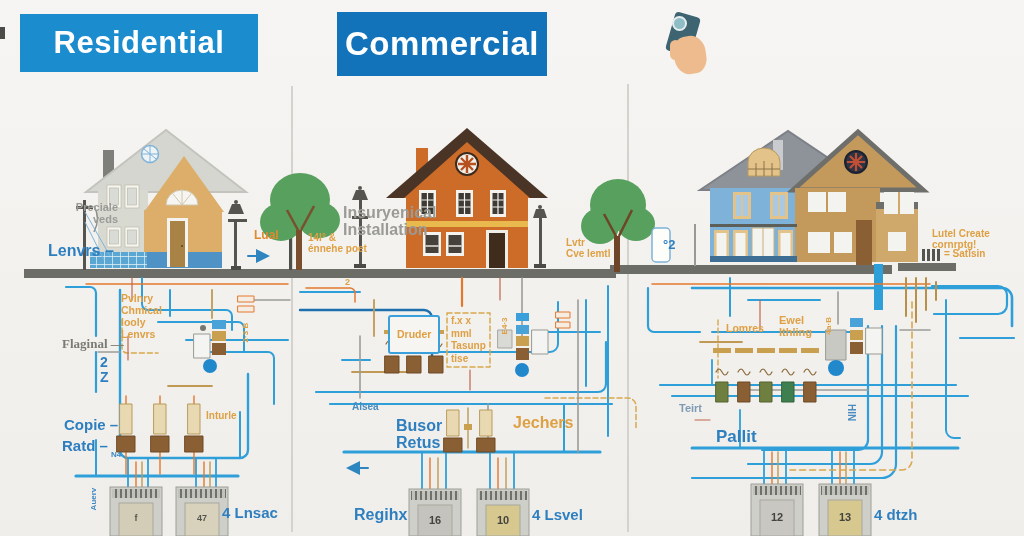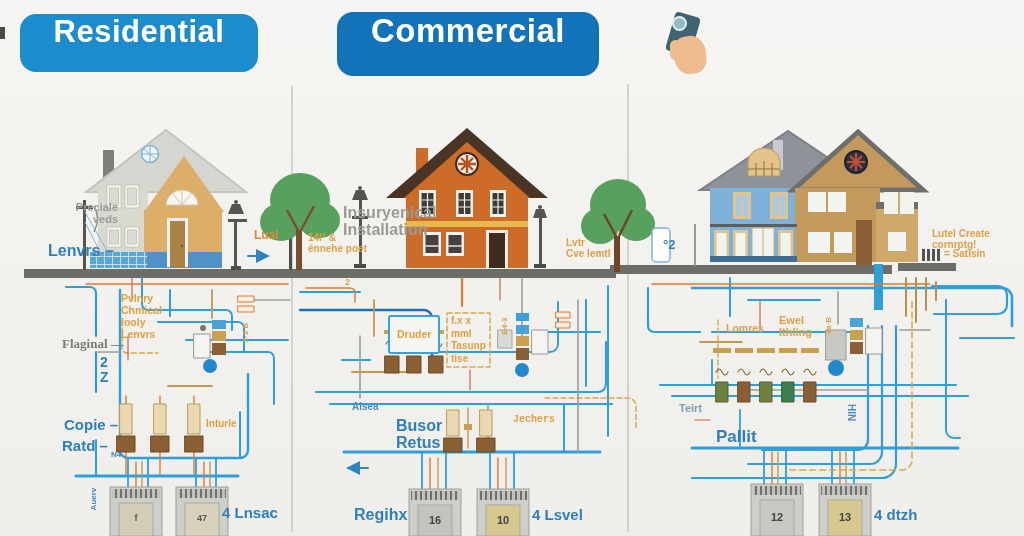--- a/index.html
+++ b/index.html
@@ -1,24 +1,24 @@
 <!DOCTYPE html>
 <html><head>
 <meta charset="utf-8">
 <style>
   html,body{margin:0;padding:0;background:#e8e7e4;}
   .stage{position:relative;width:1024px;height:536px;overflow:hidden;
     background:linear-gradient(180deg,#f6f5f3 0%,#f2f1ee 55%,#efeeea 100%);
     font-family:"Liberation Sans",sans-serif;}
   svg{position:absolute;left:0;top:0;}
   .divider{position:absolute;width:2px;background:#d4d2cc;}
-  .pill{position:absolute;border-radius:16px;color:#fff;font-weight:bold;
-    display:flex;align-items:flex-start;justify-content:center;letter-spacing:.5px;}
+  .pill{position:absolute;border-radius:0;color:#fff;font-weight:bold;
+    display:flex;align-items:center;justify-content:center;letter-spacing:.5px;}
   .pill-res{left:20px;top:14px;width:238px;height:58px;background:#1b8ccd;font-size:31px;}
-  .pill-com{left:337px;top:12px;width:262px;height:64px;background:#1272ba;font-size:33px;}
+  .pill-com{left:337px;top:12px;width:210px;height:64px;background:#1272ba;font-size:33px;}
   .pill-ind{left:666px;top:12px;width:256px;height:66px;background:#e06f1e;font-size:31px;
     padding-left:26px;box-sizing:border-box;}
   .hand-icon{position:absolute;left:-4px;top:0px;width:58px;height:74px;}
   .hand-icon .phone{position:absolute;left:8px;top:4px;width:26px;height:40px;background:#3d6470;
     border-radius:4px;transform:rotate(16deg);}
   .hand-icon .badge{position:absolute;left:10px;top:6px;width:15px;height:15px;border-radius:50%;
     background:#8fbdc6;border:2px solid #e6eef0;box-sizing:border-box;}
   .hand-icon .palm{position:absolute;left:12px;top:26px;width:32px;height:38px;background:#edbb8e;
     border-radius:40% 45% 40% 45%;transform:rotate(-8deg);}
   .hand-icon .thumb{position:absolute;left:8px;top:30px;width:11px;height:20px;background:#edbb8e;border-radius:6px;}
@@ -452,30 +452,30 @@
   <div class="lbl t-bl-md" style="left:100px;top:355px;font-size:14px;">2
 Z</div>
   <div class="lbl t-or boxed-blue" style="left:388px;top:315px;">Druder</div>
   <div class="lbl t-or" style="left:451px;top:315px;font-size:10px;line-height:1.25;">f.x x
 mml
 Tasunp
 tise</div>
   <div class="lbl t-bl-sm" style="left:352px;top:402px;">Alsea</div>
   <div class="lbl t-bl-lg" style="left:396px;top:418px;font-size:16px;">Busor
 Retus</div>
-  <div class="lbl t-or" style="left:513px;top:415px;font-size:10px;font-family:Liberation Mono, monospace;">Jechers</div>
+  <div class="lbl t-or" style="left:513px;top:415px;font-size:16px;">Jechers</div>
   <div class="lbl t-or" style="left:726px;top:323px;">Lomres</div>
   <div class="lbl t-or" style="left:779px;top:315px;font-size:11px;">Ewel
 Ithling</div>
   <div class="lbl t-bl-sm" style="left:679px;top:403px;color:#7d9bb5;font-size:11px;">Teirt</div>
   <div class="lbl t-bl-lg" style="left:716px;top:428px;font-size:17px;">Pallit</div>
   <div class="lbl t-bl-sm rot90" style="left:856px;top:404px;">HIN</div>
   <div class="lbl t-bl-lg" style="left:64px;top:417px;">Copie –</div>
   <div class="lbl t-bl-lg" style="left:62px;top:438px;">Ratd –</div>
-  <div class="lbl t-or" style="left:206px;top:411px;font-size:10px;margin-top:8px;">Inturle</div>
+  <div class="lbl t-or" style="left:206px;top:411px;font-size:10px;">Inturle</div>
   <div class="lbl t-bl-xs" style="left:111px;top:451px;">N4</div>
   <div class="lbl t-bl-xs rotm90" style="left:98px;top:502px;">Auerv</div>
   <div class="lbl t-bl-lg" style="left:354px;top:507px;font-size:16px;">Regihx</div>
   <div class="lbl t-bl-lg" style="left:222px;top:505px;">4 Lnsac</div>
   <div class="lbl t-bl-lg" style="left:532px;top:507px;">4 Lsvel</div>
   <div class="lbl t-bl-lg" style="left:874px;top:507px;">4 dtzh</div>
   <div class="lbl t-or rotm90" style="left:250px;top:334px;font-size:8px;">2·3 B</div>
   <div class="lbl t-or rotm90" style="left:509px;top:326px;font-size:8px;">E4·3</div>
   <div class="lbl t-or rotm90" style="left:833px;top:326px;font-size:8px;">4a·B</div>
   <div class="lbl t-or" style="left:345px;top:278px;font-size:9px;">2</div>

